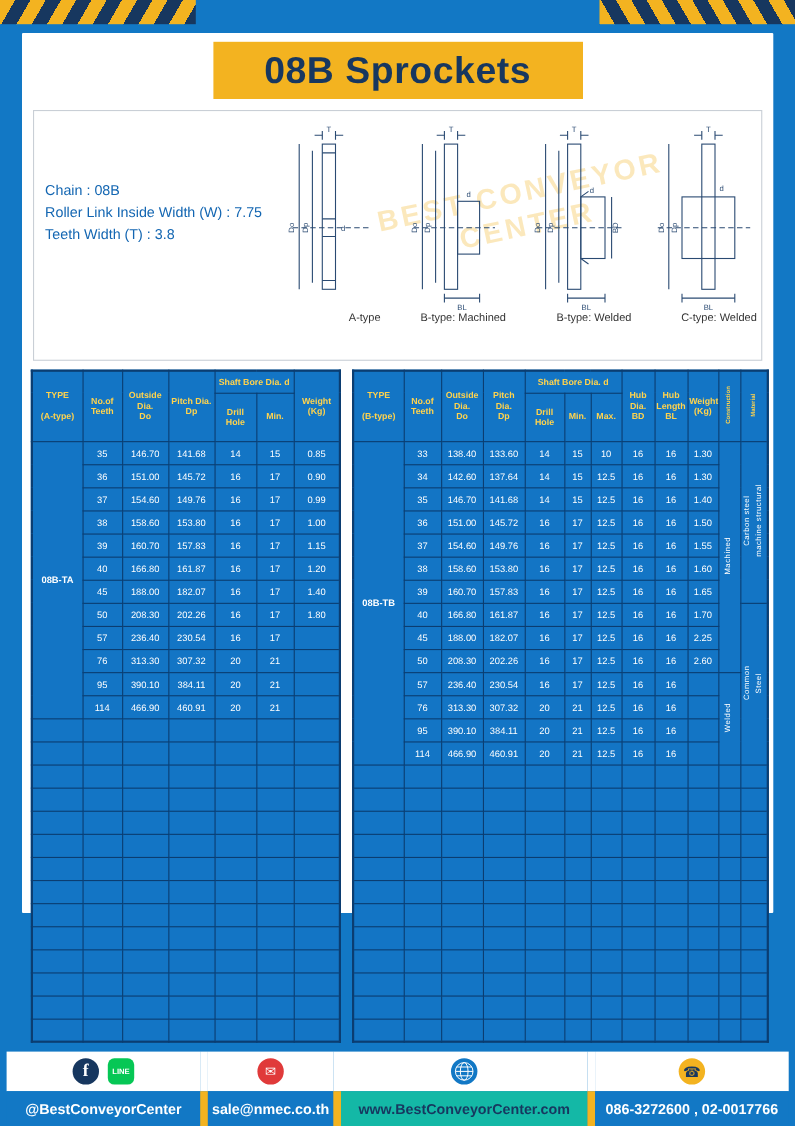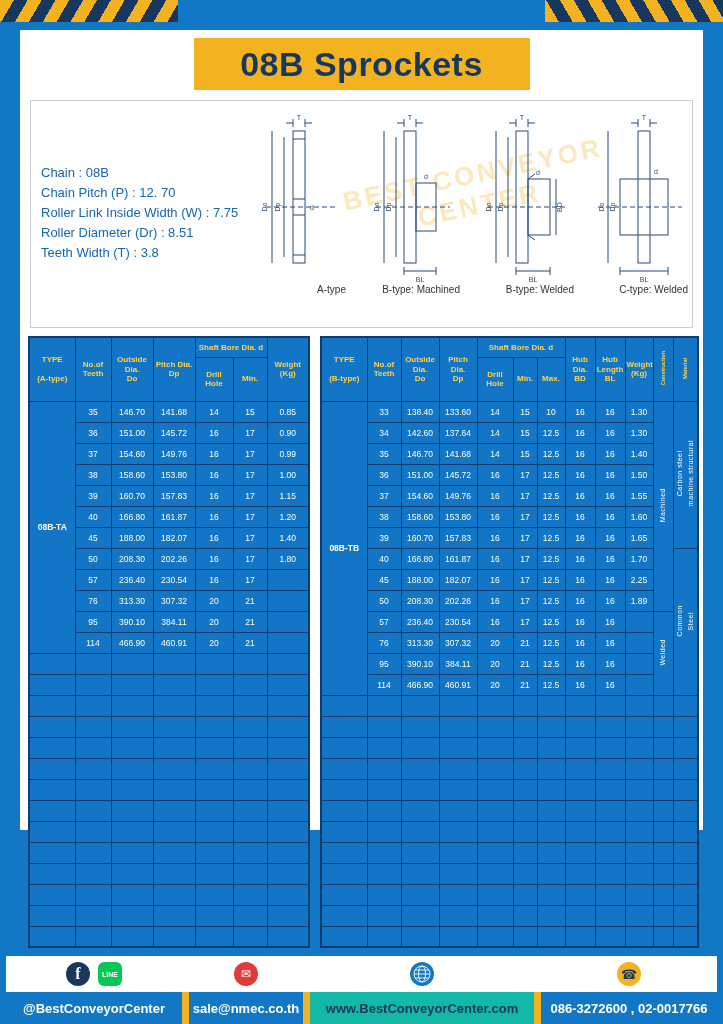--- a/index.html
+++ b/index.html
@@ -65,23 +65,21 @@
 
 <div class="card">
 
   <div class="title-banner">
     <h1>08B Sprockets</h1>
   </div>
 
   <div class="spec-panel">
     <div class="spec-lines">
       <div>Chain : 08B</div>
-      <div>Chain Pitch (P) : 12. 70</div>
       <div>Roller Link Inside Width (W) : 7.75</div>
-      <div>Roller Diameter (Dr) : 8.51</div>
       <div>Teeth Width (T) : 3.8</div>
     </div>
 
     <div class="watermark">BEST CONVEYOR CENTER</div>
 
     <div class="figures">
 
       <div class="figure">
         <svg width="100" height="172" viewBox="0 0 100 172">
           <g stroke="#2a4a72" fill="none" stroke-width="1">
@@ -604,21 +602,21 @@
           </tr>
           <tr>
             <td>50</td>
             <td>208.30</td>
             <td>202.26</td>
             <td>16</td>
             <td>17</td>
             <td>12.5</td>
             <td>16</td>
             <td>16</td>
-            <td class="wcell">1.89</td>
+            <td class="wcell">2.60</td>
           </tr>
           <tr>
             <td>57</td>
             <td>236.40</td>
             <td>230.54</td>
             <td>16</td>
             <td>17</td>
             <td>12.5</td>
             <td>16</td>
             <td>16</td>

